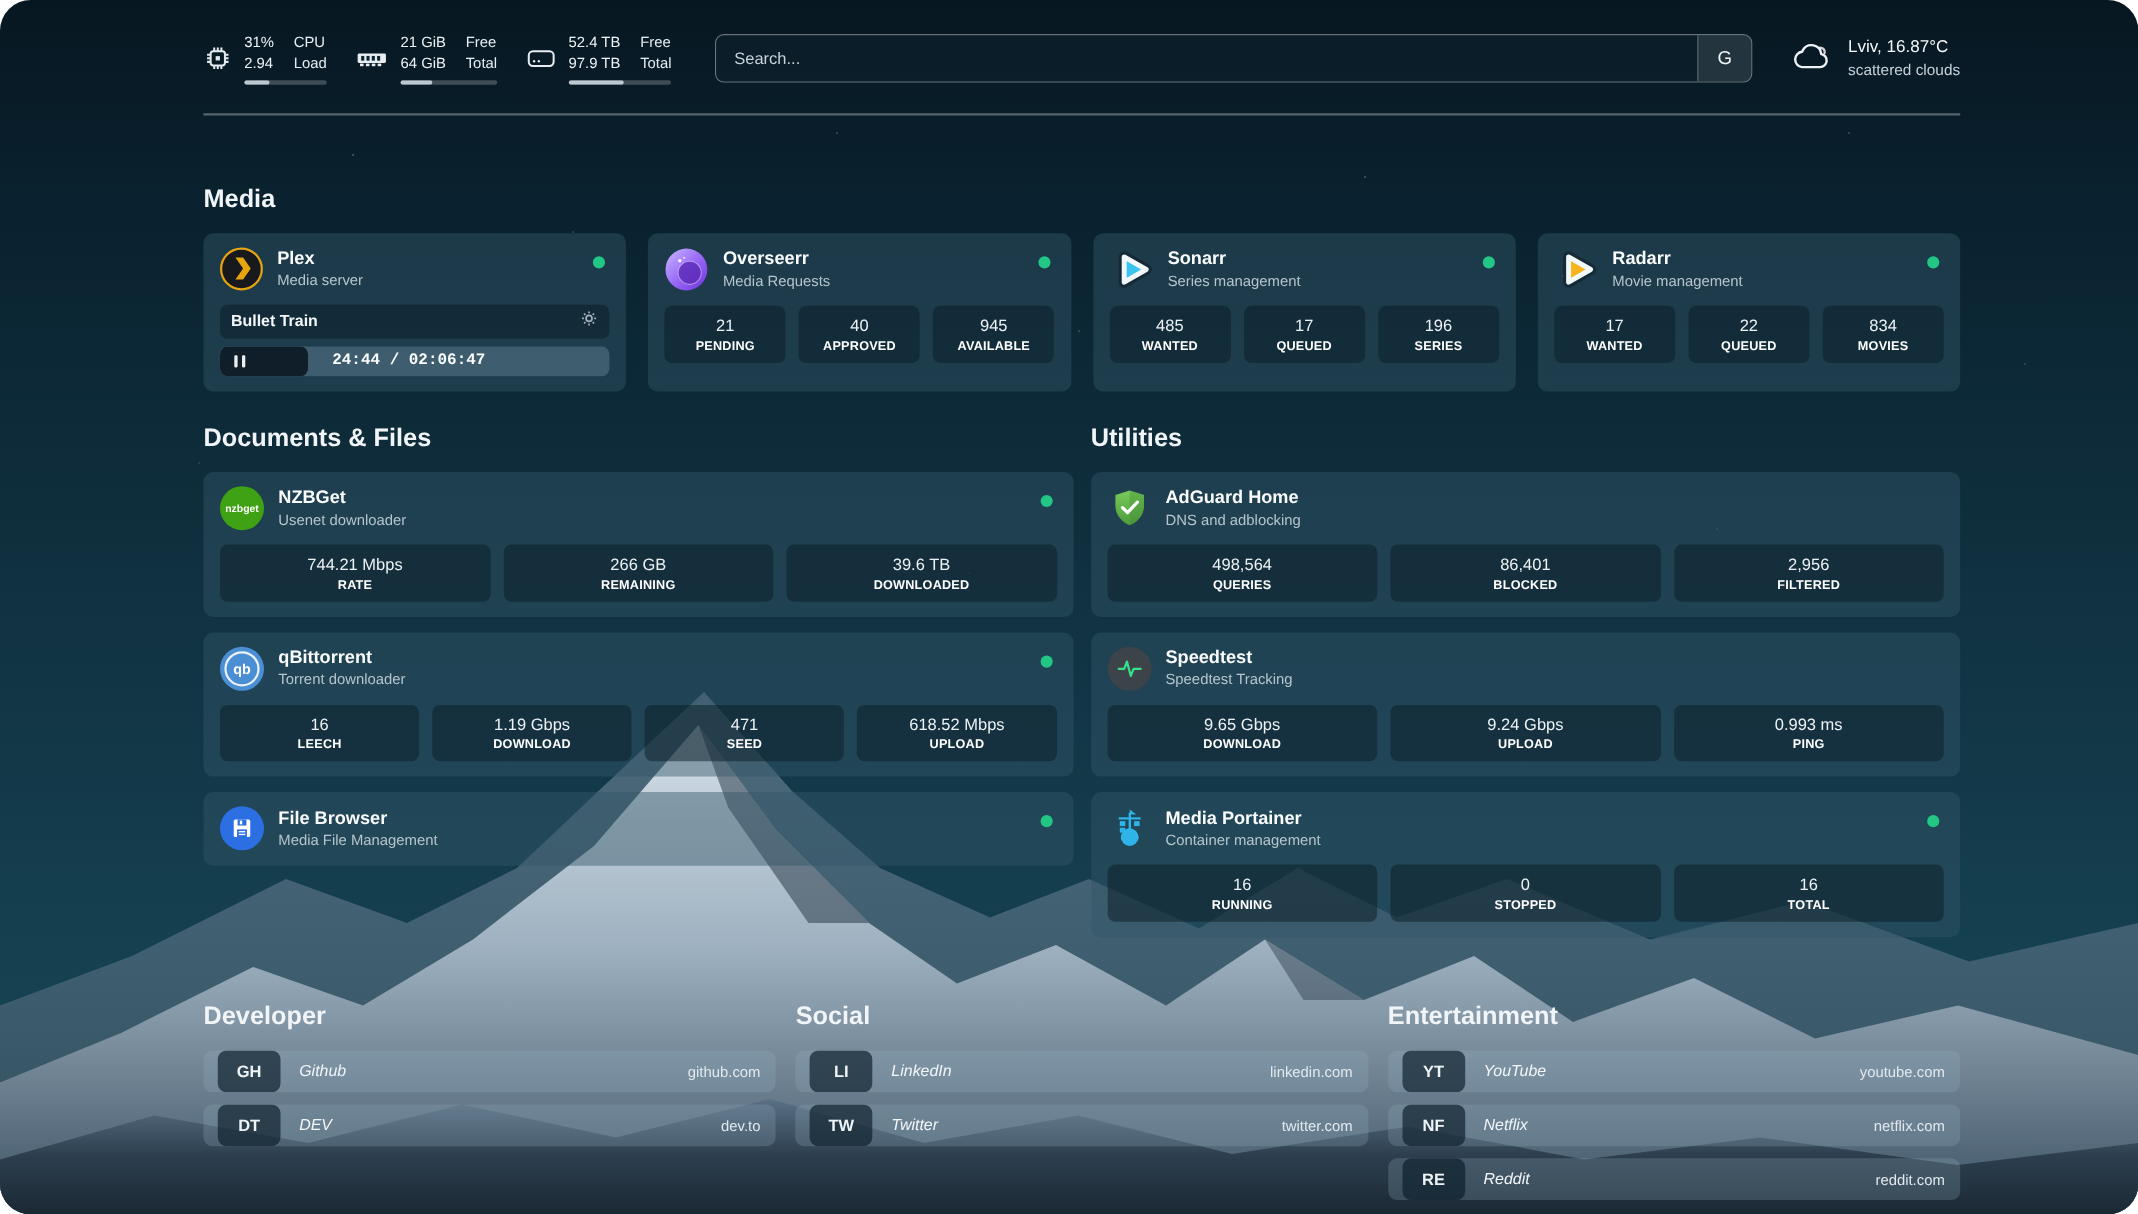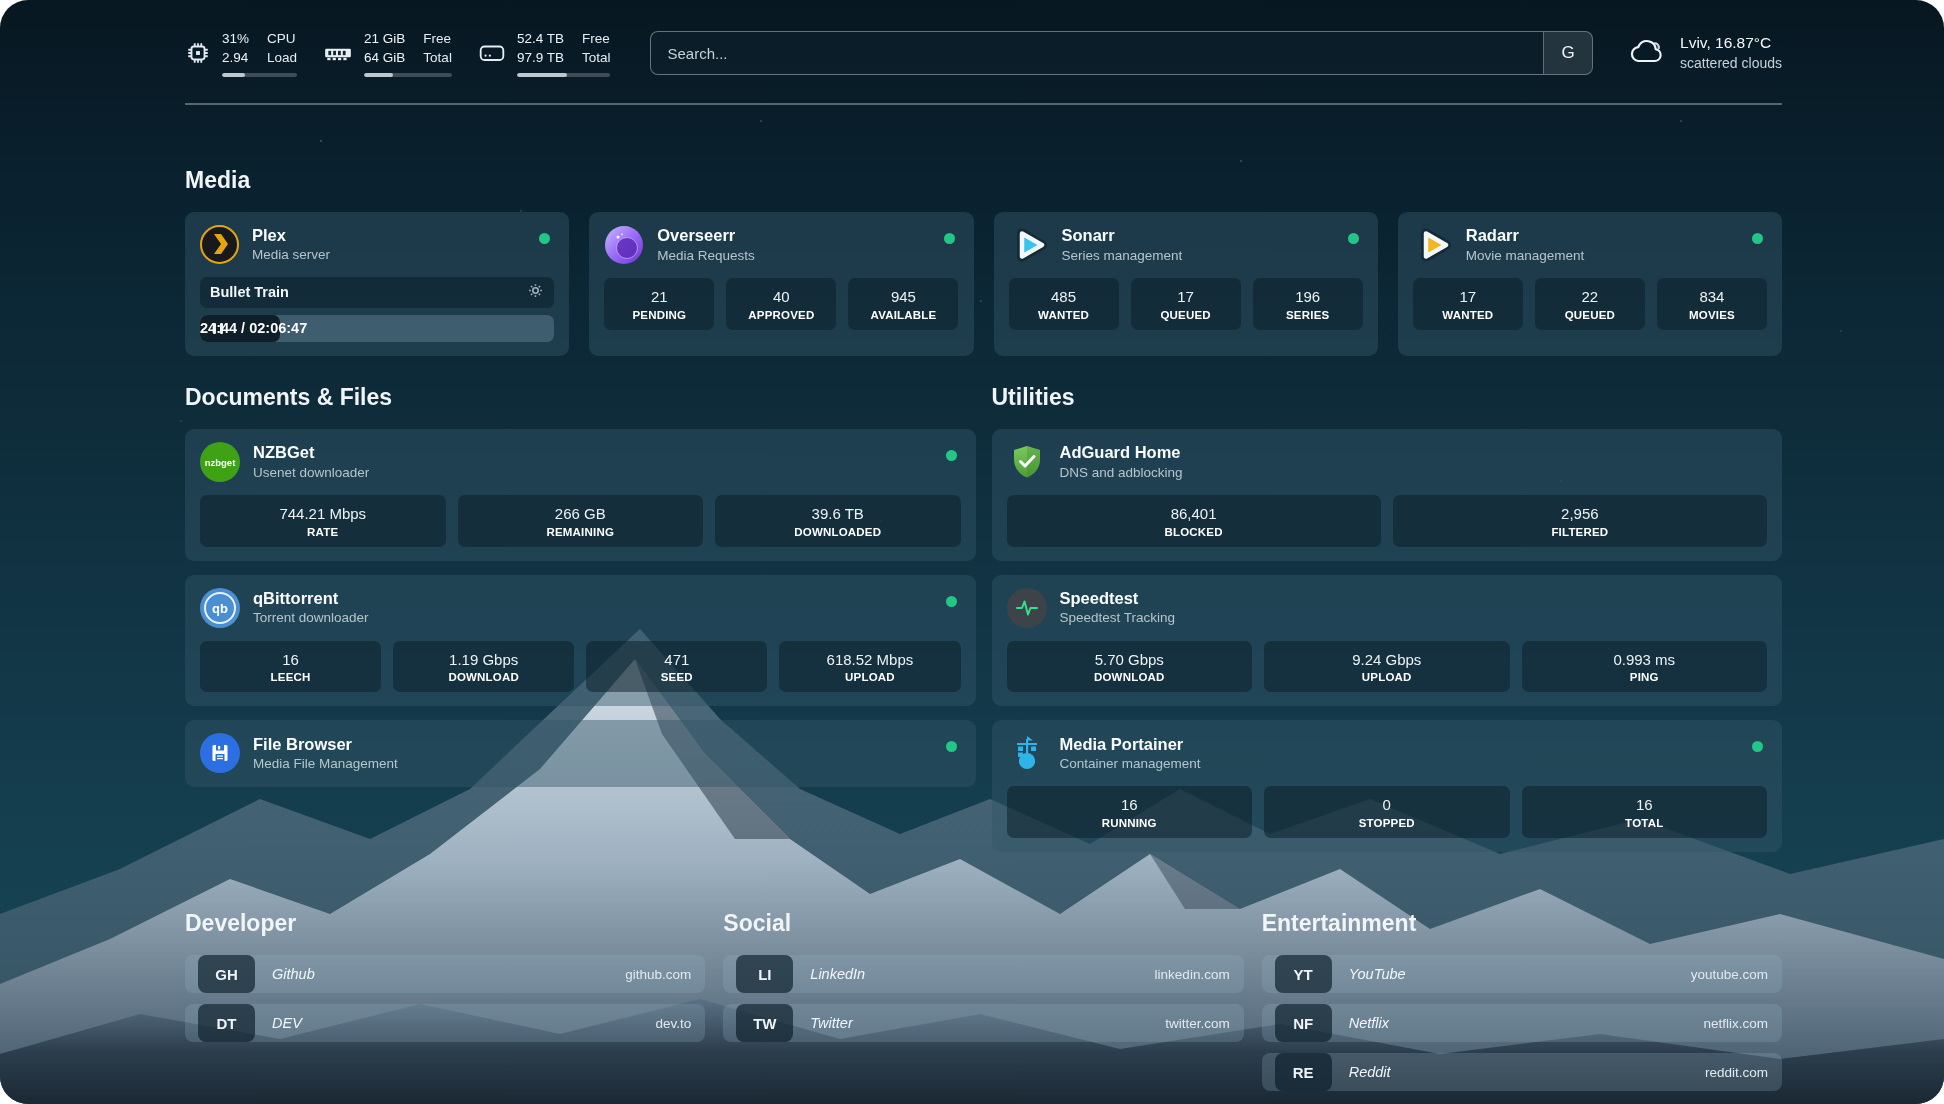--- a/index.html
+++ b/index.html
@@ -61,21 +61,21 @@
   .stat-row{display:flex;gap:12px;margin-top:13px;}
   .stat-tile{flex:1;background:rgba(10,28,38,.5);border-radius:7px;padding:8px 6px 9px;text-align:center;}
   .stat-value{font-size:15px;color:#edf2f5;line-height:1.45;}
   .stat-label{font-size:11.5px;font-weight:700;color:#ffffff;letter-spacing:.2px;margin-top:1px;}
 
   
   .now-playing{margin-top:13px;background:rgba(10,28,38,.5);border-radius:7px;height:31px;
     display:flex;align-items:center;justify-content:space-between;padding:0 10px;}
   .np-title{font-size:14.5px;font-weight:600;color:#f3f7f9;}
   .player-bar{margin-top:7px;height:27px;background:rgba(140,170,188,.3);border-radius:7px;
-    position:relative;display:flex;align-items:center;justify-content:flex-start;padding-right:11px;overflow:hidden;}
+    position:relative;display:flex;align-items:center;justify-content:center;padding-right:11px;overflow:hidden;font-family:Liberation Mono, monospace;}
   .player-fill{position:absolute;left:0;top:0;bottom:0;background:rgba(9,22,32,.88);border-radius:7px;
     display:flex;align-items:center;padding-left:13px;gap:4px;}
   .pause-bar{width:3px;height:11px;background:#e9eff3;border-radius:1px;}
   .player-time{position:relative;font-size:14.5px;font-weight:600;color:#fbfdfe;}
 
   .two-col{display:grid;grid-template-columns:1fr 1fr;gap:16px;align-items:start;margin-top:28px;}
   .col-stack{display:flex;flex-direction:column;gap:14px;}
 
   
   .bm-grid{display:grid;grid-template-columns:repeat(3,1fr);gap:18px;margin-top:58px;align-items:start;}
@@ -470,20 +470,24 @@
                     <polyline points="13.5,19.5 18,24 27,14.5" fill="none" stroke="#fff" stroke-width="3" stroke-linecap="round" stroke-linejoin="round"></polyline>
                   </svg>
                 </span>
                 <div class="head-text">
                   <span class="card-title">AdGuard Home</span>
                   <span class="card-sub">DNS and adblocking</span>
                 </div>
               </div>
               <div class="stat-row">
                 <div class="stat-tile">
+                  <div class="stat-value">498,564</div>
+                  <div class="stat-label">QUERIES</div>
+                </div>
+                <div class="stat-tile">
                   <div class="stat-value">86,401</div>
                   <div class="stat-label">BLOCKED</div>
                 </div>
                 <div class="stat-tile">
                   <div class="stat-value">2,956</div>
                   <div class="stat-label">FILTERED</div>
                 </div>
               </div>
             </div>
 
@@ -494,21 +498,21 @@
                     <polyline points="2,12 7,12 9.5,5.5 13,18.5 15.5,12 22,12" fill="none" stroke="#35e08a" stroke-width="2" stroke-linecap="round" stroke-linejoin="round"></polyline>
                   </svg>
                 </span>
                 <div class="head-text">
                   <span class="card-title">Speedtest</span>
                   <span class="card-sub">Speedtest Tracking</span>
                 </div>
               </div>
               <div class="stat-row">
                 <div class="stat-tile">
-                  <div class="stat-value">5.70 Gbps</div>
+                  <div class="stat-value">9.65 Gbps</div>
                   <div class="stat-label">DOWNLOAD</div>
                 </div>
                 <div class="stat-tile">
                   <div class="stat-value">9.24 Gbps</div>
                   <div class="stat-label">UPLOAD</div>
                 </div>
                 <div class="stat-tile">
                   <div class="stat-value">0.993 ms</div>
                   <div class="stat-label">PING</div>
                 </div>

